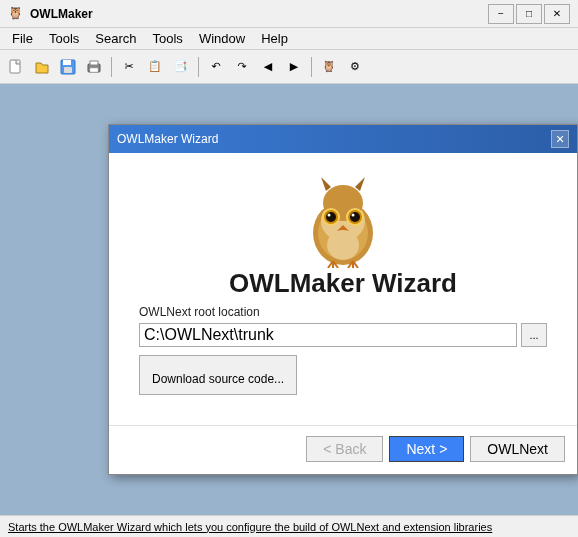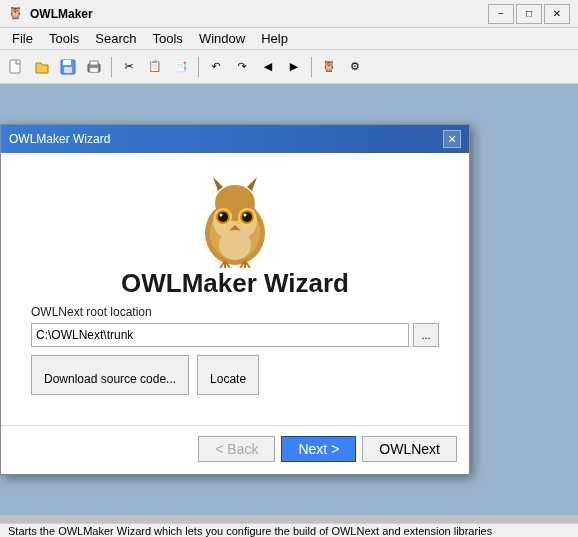--- a/index.html
+++ b/index.html
@@ -91,35 +91,36 @@
     }
 
     
     .main-area {
       background: #9ab3cc;
       width: 100%;
       height: calc(537px - 28px - 22px - 34px - 22px);
       position: relative;
       display: flex;
       align-items: center;
-      justify-content: flex-start;
+      justify-content: flex-end;
     }
 
     
     .status-bar {
       background: #f0f0f0;
-      height: 14px;
+      height: 22px;
       display: flex;
       align-items: center;
       padding: 0 8px;
       border-top: 1px solid #d0d0d0;
       font-size: 11px;
       position: absolute;
       bottom: 0;
       width: 100%;
+      text-decoration: underline;
     }
 
     
     .dialog {
       background: white;
       border: 1px solid #888;
       box-shadow: 3px 3px 10px rgba(0,0,0,0.4);
       width: 470px;
       position: relative;
     }
@@ -185,21 +186,21 @@
       display: flex;
       gap: 4px;
       margin-bottom: 8px;
     }
 
     .path-input {
       flex: 1;
       height: 24px;
       border: 1px solid #aaa;
       padding: 0 4px;
-      font-size: 12px;
+      font-size: 16px;
     }
 
     .browse-btn {
       width: 26px;
       height: 24px;
       border: 1px solid #aaa;
       background: #f0f0f0;
       font-size: 11px;
       cursor: pointer;
       display: flex;
@@ -364,21 +365,20 @@
 
 
       <div class="form-section">
         <div class="field-label">OWLNext root location</div>
         <div class="input-row">
           <input type="text" class="path-input" value="C:\OWLNext\trunk" style="">
           <button class="browse-btn">...</button>
         </div>
         <div class="action-btns">
           <button class="action-btn">Download source code...</button>
-          <button class="action-btn">Locate</button>
         </div>
       </div>
     </div>
 
     <div class="dialog-footer">
       <button class="footer-btn" disabled="">&lt; Back</button>
       <button class="footer-btn primary">Next &gt;</button>
       <button class="footer-btn">OWLNext</button>
     </div>
   </div>

